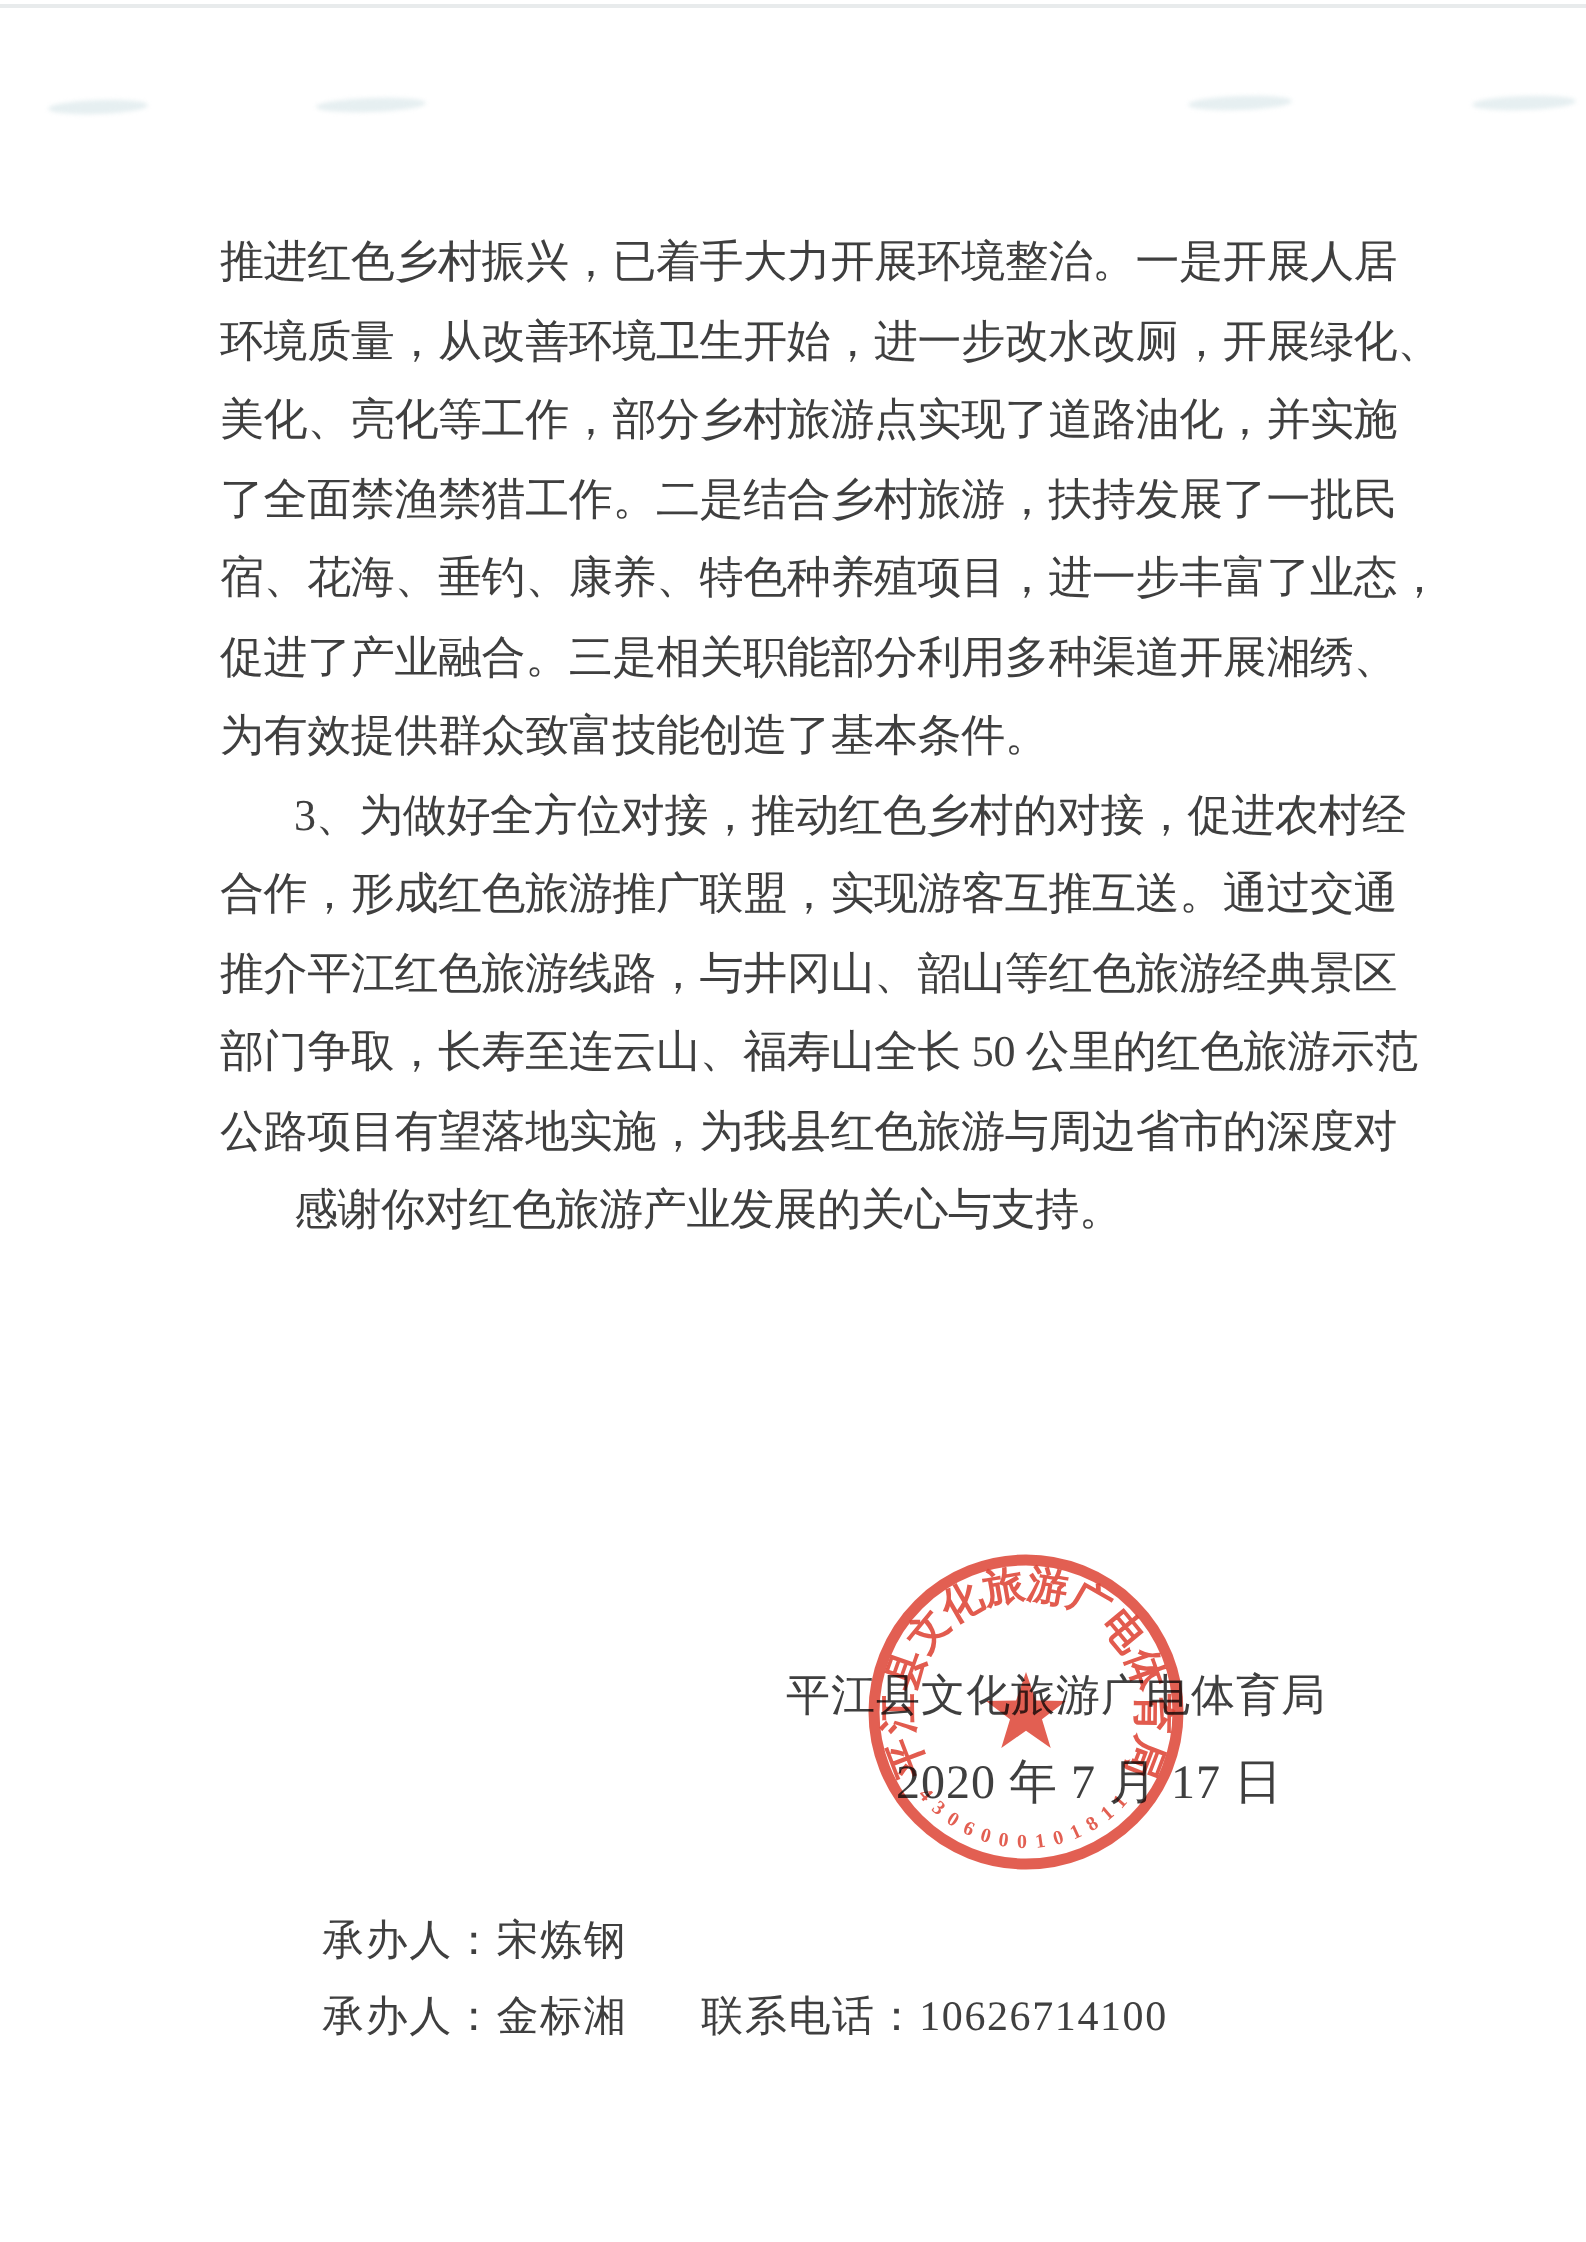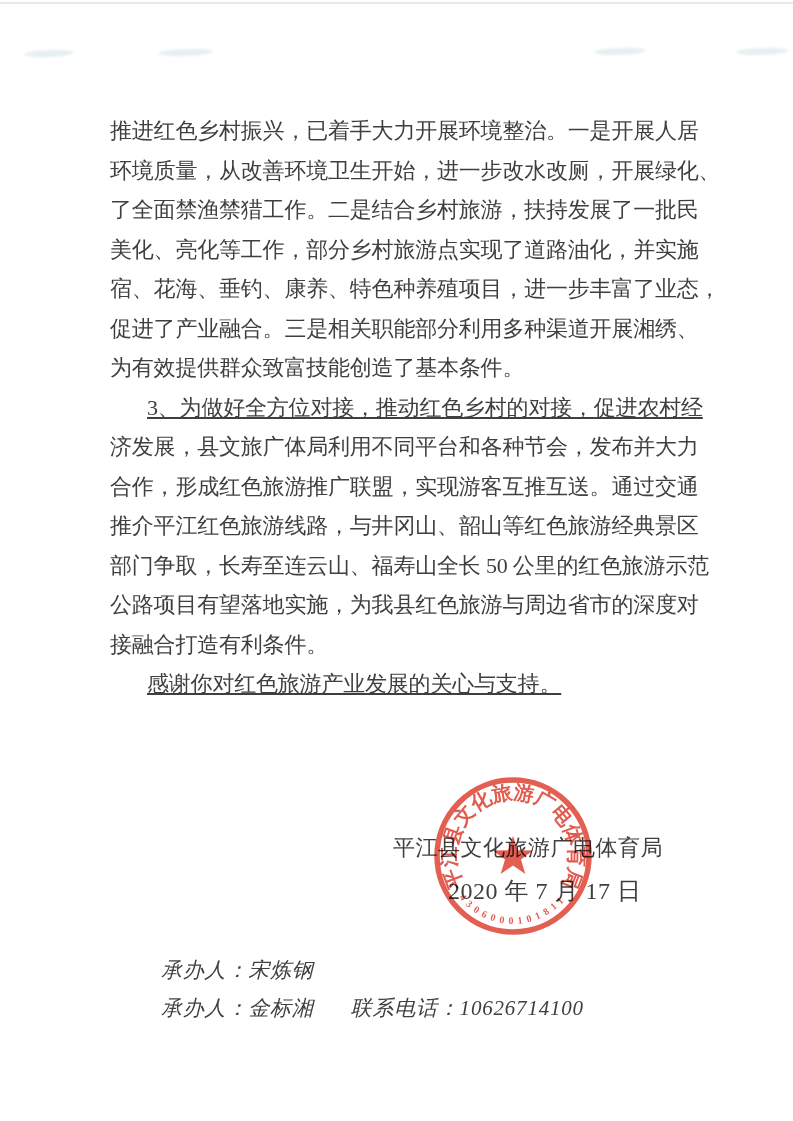--- a/index.html
+++ b/index.html
@@ -38,21 +38,21 @@
     width: 600px;
   }
   .body-text .line {
     height: 39.5px;
     line-height: 39.5px;
     font-size: 22px;
     letter-spacing: -0.2px;
     white-space: nowrap;
     color: #3f3f3f;
   }
-  .body-text .line.indent { text-indent: 37px; text-decoration: underline; }
+  .body-text .line.indent { text-indent: 37px; }
   .signature {
     position: absolute;
     left: 393px;
     top: 833px;
     font-size: 22px;
     letter-spacing: 0.5px;
     white-space: nowrap;
     z-index: 1;
   }
   .sign-date {
@@ -84,50 +84,47 @@
     position: absolute;
     left: 161px;
     top: 951px;
     font-size: 21px;
   }
   .footer .f-line {
     height: 38px;
     line-height: 38px;
     white-space: nowrap;
     letter-spacing: 0.8px;
-    font-style: italic;
   }
   .footer .phone-label { margin-left: 37px; }
 </style>
 </head>
 <body>
 
 <div class="page">
 
   <div class="top-scan-line"></div>
   <div class="artifact a1"></div>
   <div class="artifact a2"></div>
   <div class="artifact a3"></div>
   <div class="artifact a4"></div>
 
   <div class="body-text">
     <div class="line">推进红色乡村振兴，已着手大力开展环境整治。一是开展人居</div>
       <div class="line">环境质量，从改善环境卫生开始，进一步改水改厕，开展绿化、</div>
+      <div class="line">美化、亮化等工作，部分乡村旅游点实现了道路油化，并实施</div>
       <div class="line">了全面禁渔禁猎工作。二是结合乡村旅游，扶持发展了一批民</div>
-      <div class="line">美化、亮化等工作，部分乡村旅游点实现了道路油化，并实施</div>
       <div class="line">宿、花海、垂钓、康养、特色种养殖项目，进一步丰富了业态，</div>
       <div class="line">促进了产业融合。三是相关职能部分利用多种渠道开展湘绣、</div>
       <div class="line">为有效提供群众致富技能创造了基本条件。</div>
       <div class="line indent">3、为做好全方位对接，推动红色乡村的对接，促进农村经</div>
-      <div class="line">济发展，县文旅广体局利用不同平台和各种节会，发布并大力</div>
       <div class="line">合作，形成红色旅游推广联盟，实现游客互推互送。通过交通</div>
       <div class="line">推介平江红色旅游线路，与井冈山、韶山等红色旅游经典景区</div>
       <div class="line">部门争取，长寿至连云山、福寿山全长 50 公里的红色旅游示范</div>
       <div class="line">公路项目有望落地实施，为我县红色旅游与周边省市的深度对</div>
-      <div class="line">接融合打造有利条件。</div>
       <div class="line indent">感谢你对红色旅游产业发展的关心与支持。</div>
   </div>
 
   <div class="signature">平江县文化旅游广电体育局</div>
   <div class="sign-date">2020 年 7 月 17 日</div>
 
   <svg class="seal" viewBox="0 0 176 176" xmlns="http://www.w3.org/2000/svg">
     <circle cx="88" cy="88" r="76" fill="none" stroke="#dc3a2a" stroke-width="5.5" stroke-opacity="0.88"></circle>
     <path id="sealTextArc" d="M 38.6 116.5 A 57 57 0 1 1 137.4 116.5" fill="none"></path>
     <path id="sealCodeArc" d="M 29.1 122 A 68 68 0 0 0 146.9 122" fill="none"></path>

